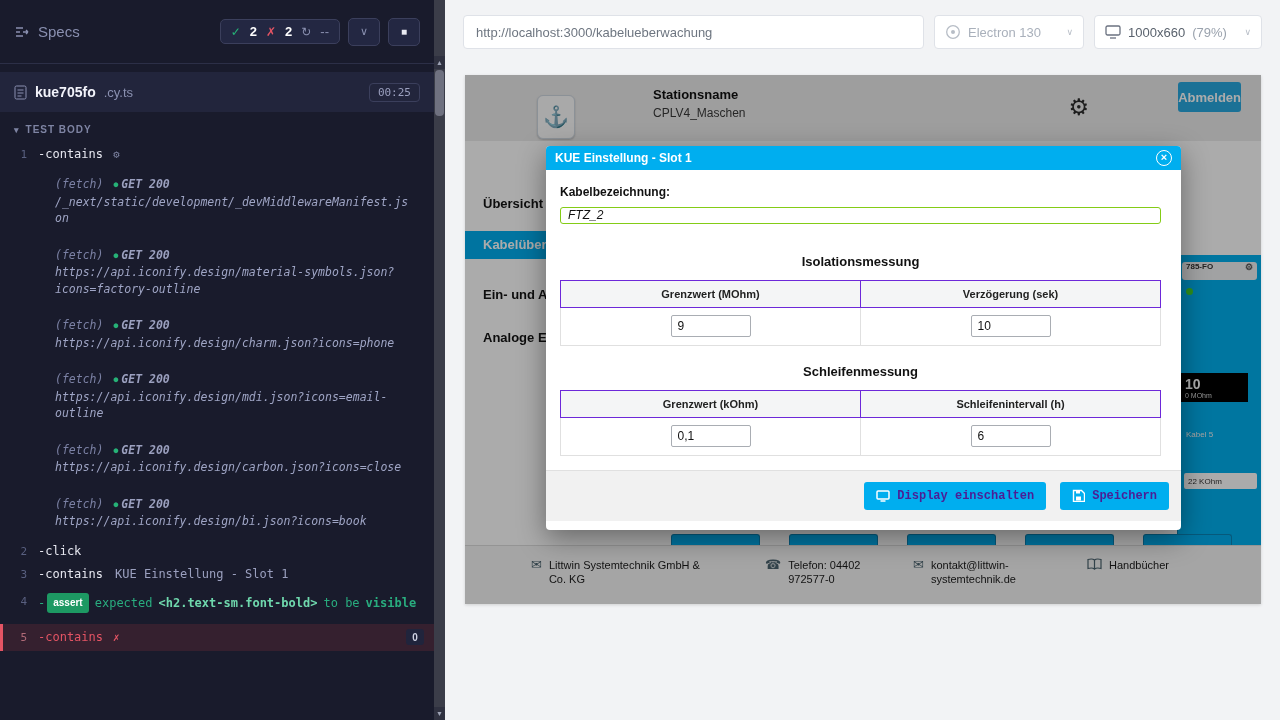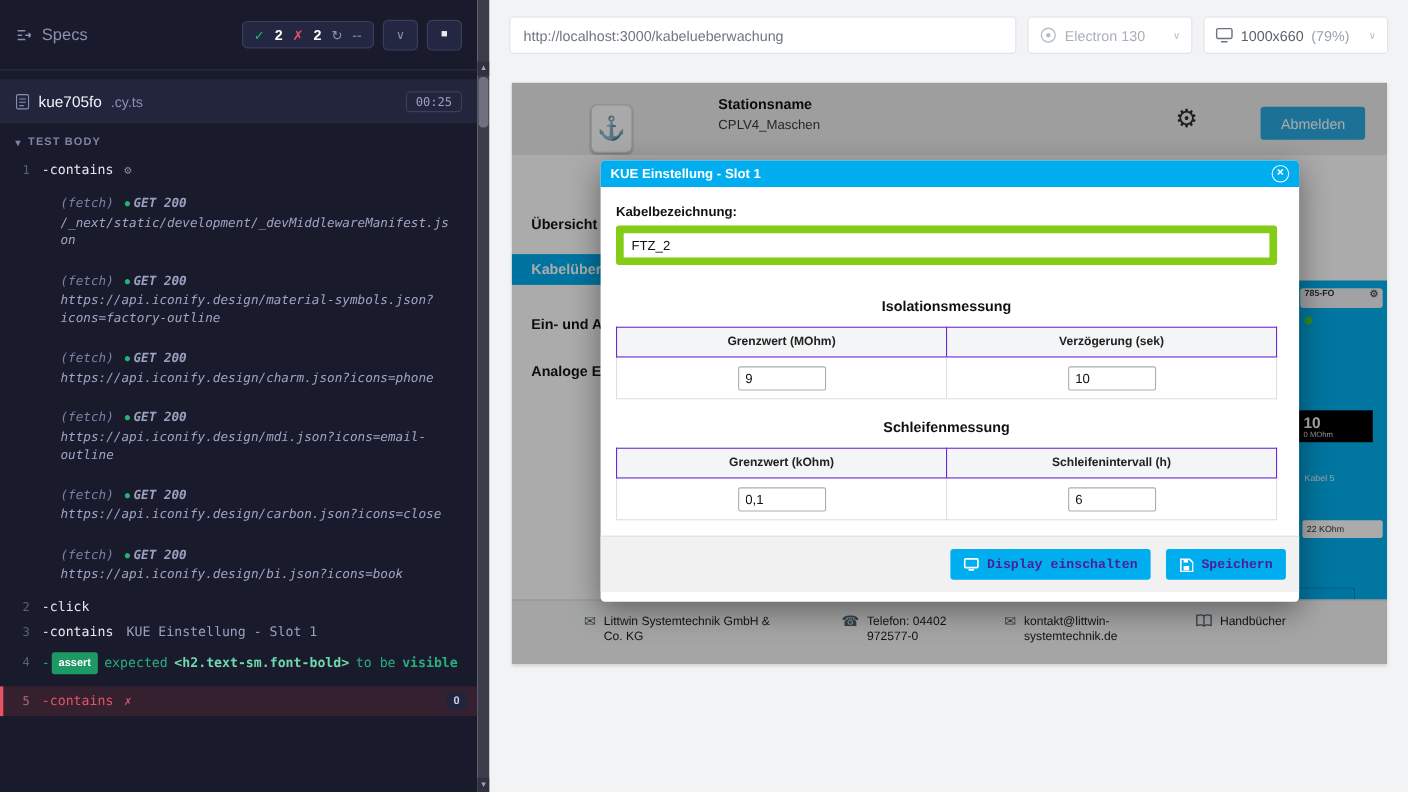--- a/index.html
+++ b/index.html
@@ -13,21 +13,21 @@
   .rep-header .spacer { flex:1; }
   .stats-pill { display:flex; align-items:center; gap:9px; background:#232742; border:1px solid #3b3f5c; border-radius:5px; padding:4px 10px; font-size:13px; }
   .st-ic { font-size:12px; }
   .st-green { color:#26b277; } .st-red { color:#e45464; } .st-gray { color:#8a90b0; }
   .st-num { font-weight:bold; color:#fff; }
   .st-dim { color:#8a90b0; }
   .icon-btn { width:32px; height:28px; background:#232742; border:1px solid #3b3f5c; border-radius:5px; color:#8a90b0; display:flex; align-items:center; justify-content:center; font-size:11px; }
   .stop-sq { color:#e9eaf2; font-size:10px; }
 
   .spec-row { height:40px; flex:none; background:#22253c; display:flex; align-items:center; gap:8px; padding:0 14px; margin-top:8px; }
-  .spec-name { font-weight:normal; font-size:14px; color:#f2f3fa;text-align:center; }
+  .spec-name { font-weight:bold; font-size:14px; color:#f2f3fa;text-align:center; }
   .spec-ext { font-size:13px; color:#8a90b0; }
   .spec-timer { margin-left:auto; border:1px solid #3b3f5c; border-radius:4px; padding:2px 8px; font-size:11px; color:#9ba0bf; font-family:"DejaVu Sans Mono",monospace; }
 
   .section-row { display:flex; align-items:center; gap:6px; padding:12px 14px 8px 14px; color:#7e84a3; font-size:10px; font-weight:bold; letter-spacing:1px; }
   .caret { font-size:9px; color:#7e84a3; }
 
   .cmd-row { display:flex; align-items:flex-start; padding:3px 10px 3px 0; font-family:"DejaVu Sans Mono",monospace; font-size:12px; line-height:17px; }
   .gutter { width:38px; flex:none; text-align:right; padding-right:11px; color:#596080; font-size:11px; }
   .cmd-text { color:#e6e7f0; }
   .cmd-gear { color:#7e84a3; font-size:11px; margin-left:10px; }
@@ -69,21 +69,21 @@
   .chev { color:#b7bdc6; font-size:9px; margin-left:auto; }
 
   
   .aut { position:absolute; left:20px; top:75px; width:796px; height:529px; background:#fff; overflow:hidden; box-shadow:0 1px 3px rgba(0,0,0,.15); }
   .app-header { position:absolute; top:0; left:0; right:0; height:66px; background:#ececec; }
   .logo-card { position:absolute; left:72px; top:20px; width:38px; height:44px; background:#fdfdfd; border:1px solid #cfd8e2; border-radius:6px; display:flex; align-items:center; justify-content:center; color:#1470b8; font-size:21px; box-shadow:0 1px 2px rgba(0,0,0,.2); }
   .station { position:absolute; left:188px; top:12px; }
   .station-label { font-size:13px; font-weight:bold; color:#111; }
   .station-name { font-size:12px; color:#3a3a3a; margin-top:4px; }
   .hdr-gear { position:absolute; right:172px; top:19px; font-size:23px; color:#2e2e2e; }
-  .logout-btn { position:absolute; right:20px; top:22px; height:30px; padding:0 18px; background:#29a9e0; color:#fff; font-size:13px; font-weight:normal; border:none; border-radius:3px; display:flex; align-items:center; }
+  .logout-btn { position:absolute; right:20px; top:7px; height:30px; padding:0 0; background:#29a9e0; color:#fff; font-size:13px; font-weight:bold; border:none; border-radius:3px; display:flex; align-items:center; }
 
   .app-nav { position:absolute; left:0; top:66px; width:132px; bottom:59px; background:#fff; overflow:hidden; }
   .nav-item { position:absolute; left:0; width:132px; height:28px; line-height:28px; padding-left:18px; font-size:13px; font-weight:bold; color:#141414; white-space:nowrap; overflow:hidden; }
   .nav-item.active { background:#00aeef; color:#fff; }
 
   .side-frag { position:absolute; right:0; top:180px; width:84px; height:292px; background:#00b0ef; border-left:1px solid #0a85b8; overflow:hidden; }
   .sf-card { margin:7px 4px 0 4px; background:#f0f2f3; border-radius:3px; height:18px; display:flex; align-items:flex-start; gap:4px; padding:0 4px; font-size:8px; color:#333; font-weight:bold; }
   .sf-gear { margin-left:auto; font-size:9px; color:#555; }
   .sf-dot { width:7px; height:7px; border-radius:50%; background:#44d62c; margin:8px 0 0 8px; }
   .sf-display { margin:78px 10px 0 0; width:70px; background:#000; color:#fff; padding:3px 0 3px 7px; }
@@ -105,21 +105,21 @@
 
   .overlay { position:absolute; inset:0; background:rgba(0,0,0,.33); z-index:5; }
 
   
   .modal { position:absolute; left:81px; top:71px; width:635px; z-index:10; background:#fff; border-radius:4px; box-shadow:0 8px 28px rgba(0,0,0,.4); padding-bottom:9px; }
   .modal-header { height:24px; background:#00aeef; border-radius:4px 4px 0 0; display:flex; align-items:center; padding:0 9px; }
   .modal-title { color:#fff; font-size:12px; font-weight:bold; }
   .modal-close { margin-left:auto; width:16px; height:16px; border:1.5px solid #fff; border-radius:50%; color:#fff; font-size:11px; line-height:13px; text-align:center; font-weight:bold; cursor:pointer; }
   .modal-body { padding:11px 20px 0 14px; }
   .field-label { font-size:12px; font-weight:bold; margin:4px 0 6px 0; color:#111; }
-  .field-input { width:100%; height:36px; border:7px solid #84cc16; border-radius:3px; padding:0 7px; font-size:12px; font-family:"Liberation Sans",sans-serif; color:#111; }
+  .field-input { width:100%; height:17px; border:1px solid #84cc16; border-radius:3px; padding:0 7px; font-size:12px; font-family:"Liberation Sans",sans-serif; color:#111;font-style:italic; }
   .section-title { text-align:center; font-size:13px; font-weight:bold; color:#111; margin:30px 0 11px 0; }
   .m-table { width:100%; border-collapse:collapse; }
   .m-table th { border:1px solid #6d28d9; background:#f4f5f6; height:27px; font-size:11px; font-weight:bold; color:#222; }
   .m-table td { border:1px solid #e0e0e0; height:38px; text-align:center; }
   .cell-input { width:80px; height:22px; border:1px solid #a9adb3; border-radius:2px; padding:0 6px; font-size:12px; font-family:"Liberation Sans",sans-serif; color:#111; }
   .modal-footer { margin-top:14px; background:#f1f1f1; border-top:1px solid #e0e0e0; padding:11px 12px; display:flex; justify-content:flex-end; gap:14px; }
   .m-btn { height:28px; background:#00aeef; border:none; border-radius:3px; color:#4c1d95; font-size:12px; font-weight:bold; padding:0 12px; display:flex; align-items:center; gap:7px; font-family:Liberation Mono, monospace; cursor:pointer; }
 </style>
 </head>
 <body>

